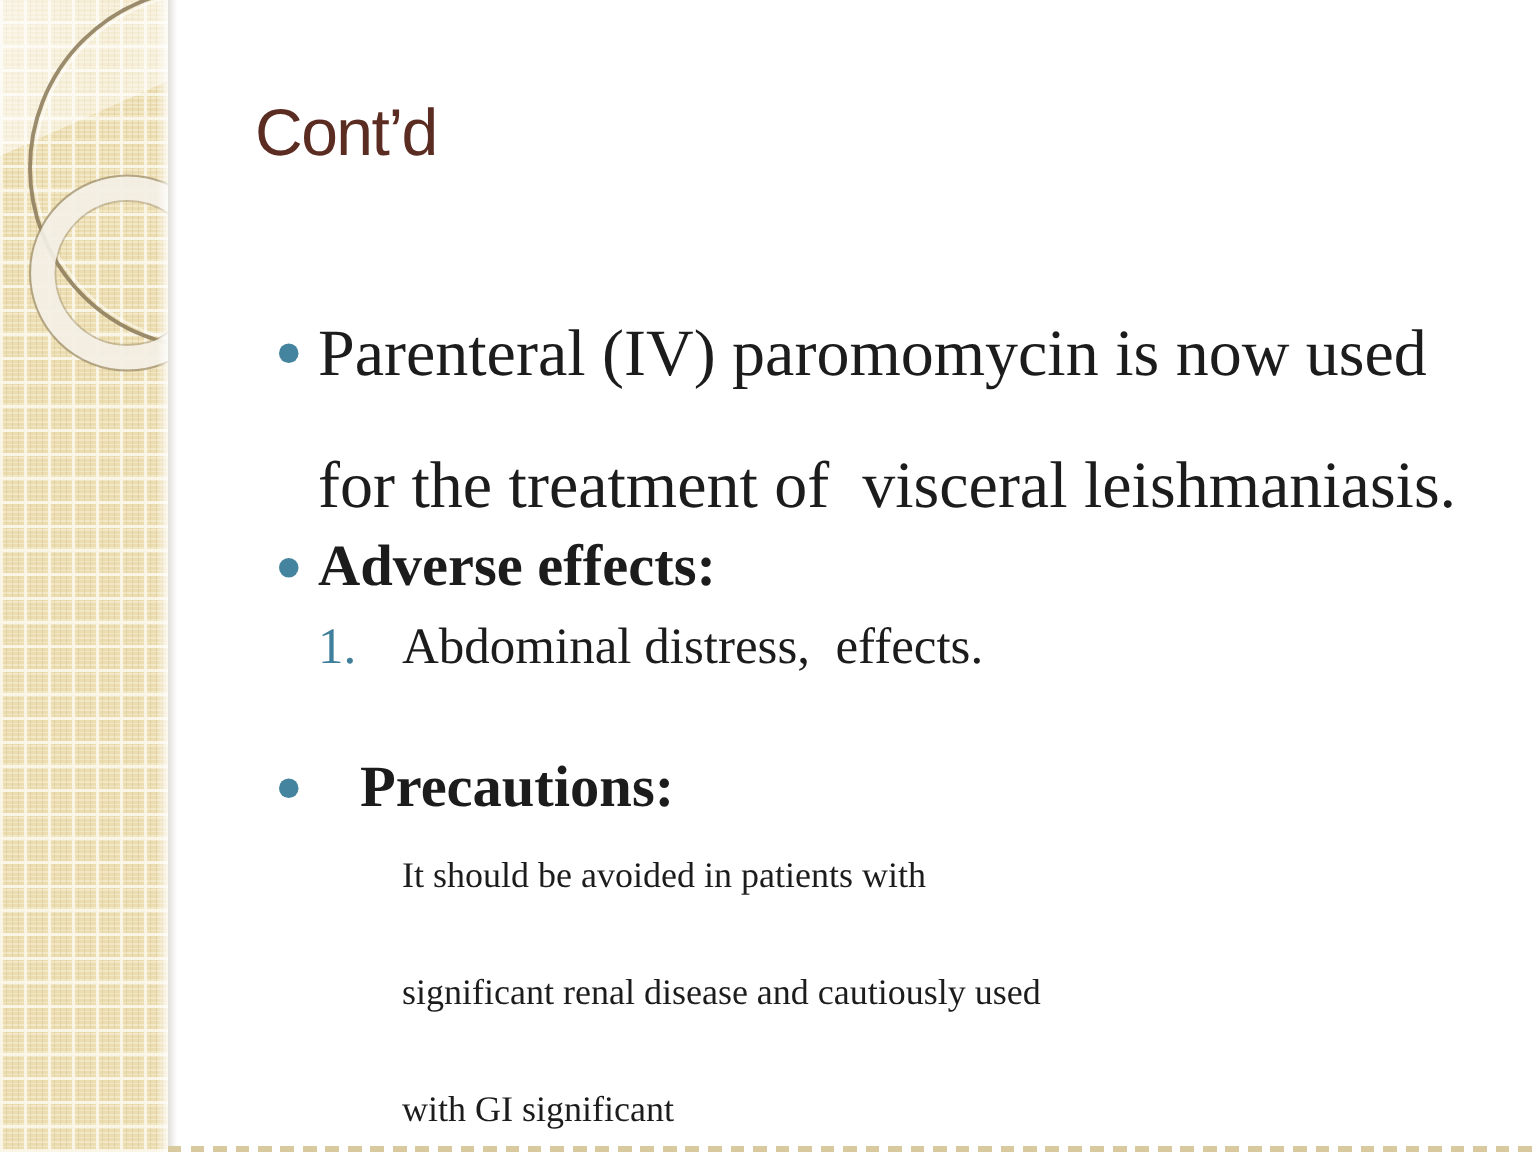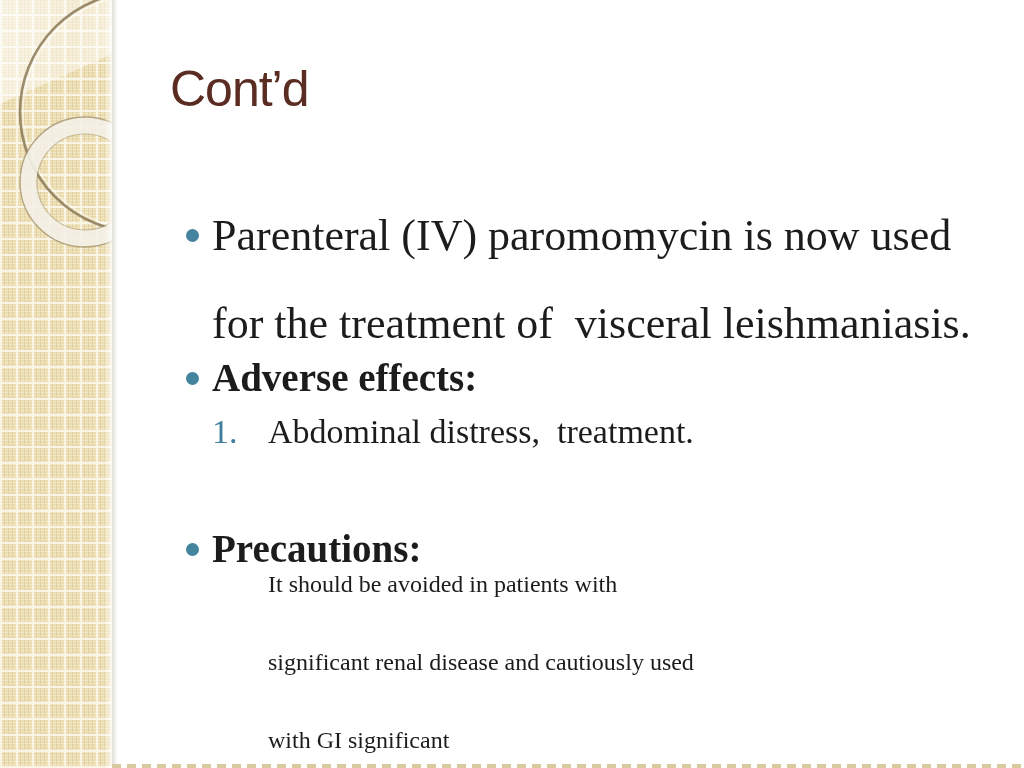--- a/index.html
+++ b/index.html
@@ -55,21 +55,21 @@
     background-image: repeating-linear-gradient(90deg, #D8CA9E 0 9px, rgba(0,0,0,0) 9px 15px);
   }
 
   
   .title {
     position: absolute;
     left: 170px; top: 58px;
     margin: 0;
     font-family: "Liberation Sans", sans-serif;
     font-weight: 400;
-    font-size: 50px;
+    font-size: 44px;
     line-height: 62px;
     color: #5B2C22;
     letter-spacing: -1px;
     white-space: pre;
   }
 
   .bullet-item {
     position: absolute;
     display: flex;
     align-items: flex-start;
@@ -83,21 +83,21 @@
     margin-right: 13px;
   }
   .b-text { white-space: pre; }
 
   .bullet-1 { left: 186px; top: 214px; font-size: 44px; line-height: 44px; }
   .bullet-1 .marker { margin-top: 15px; }
 
   .bullet-heading { font-weight: 700; font-size: 39px; line-height: 44px; }
   .bullet-2 { left: 186px; top: 356px; }
   .bullet-2 .marker { margin-top: 16px; }
-  .bullet-3 { left: 186px; top: 527px; }
+  .bullet-3 { left: 186px; top: 503px; gap: 28px; }
   .bullet-3 .marker { margin-top: 16px; }
 
   .numbered-item {
     position: absolute;
     left: 212px; top: 412px;
     display: flex;
     font-size: 34px; line-height: 40px;
     color: #1C1C1C;
   }
   .num-label {
@@ -143,21 +143,21 @@
 <span>for the treatment of  visceral leishmaniasis.</span></span>
   </div>
 
   <div class="bullet-item bullet-2 bullet-heading">
     <span class="marker"></span>
     <span class="b-text">Adverse effects:</span>
   </div>
 
   <div class="numbered-item">
     <span class="num-label">1.</span>
-    <span class="b-text">Abdominal distress,  treatment.</span>
+    <span class="b-text">Abdominal distress,  effects.</span>
   </div>
 
   <div class="bullet-item bullet-3 bullet-heading">
     <span class="marker"></span>
     <span class="b-text">Precautions:</span>
   </div>
 
   <div class="note-para"><span>It should be avoided in patients with</span><br>
 <span>significant renal disease and cautiously used</span><br>
 <span>with GI significant</span></div>

